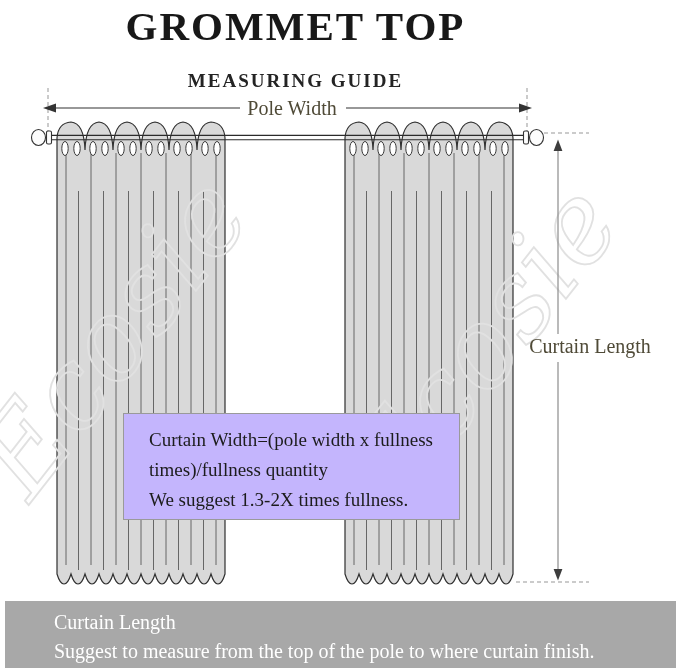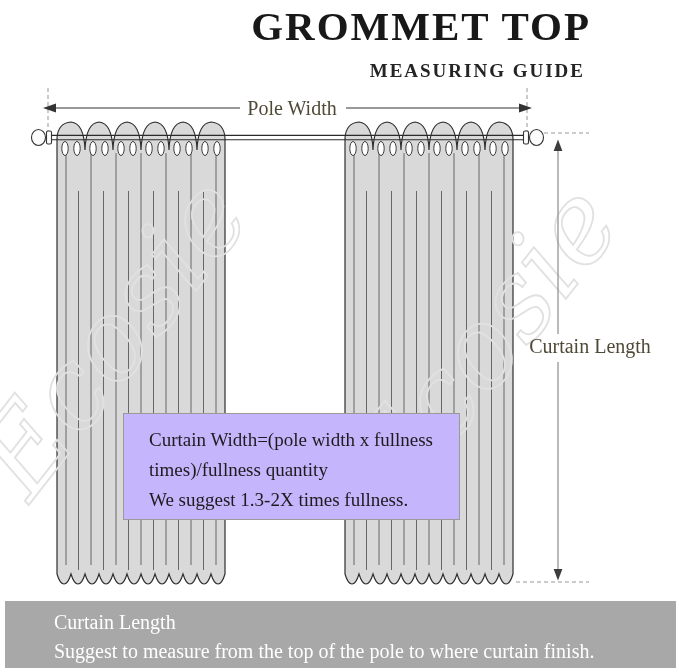--- a/index.html
+++ b/index.html
@@ -2,27 +2,27 @@
 <html><head>
 <meta charset="utf-8">
 <style>
   html,body{margin:0;padding:0;}
   body{
     width:679px;height:672px;background:#ffffff;overflow:hidden;position:relative;
     font-family:"Liberation Serif", serif;
   }
   .page{position:relative;width:679px;height:672px;background:#fff;}
   svg{position:absolute;left:0;top:0;z-index:0;}
-  .titles{position:absolute;left:0;top:0;width:591px;text-align:right;z-index:1;}
+  .titles{position:absolute;left:0;top:0;width:591px;text-align:center;z-index:1;}
   .main-title{
     margin:0;padding-top:5px;font-size:41px;font-weight:bold;color:#181818;
     letter-spacing:2px;line-height:1.05;font-family:"Liberation Serif", serif;
   }
   .sub-title{
-    margin:6px;padding-top:6px;font-size:19px;font-weight:bold;color:#242424;
+    margin:16px;padding-top:6px;font-size:19px;font-weight:bold;color:#242424;
     letter-spacing:2px;font-family:"Liberation Serif", serif;
   }
   .info-box{
     position:absolute;left:123px;top:413px;width:337px;height:107px;
     background:#c4b5fd;border:1.5px solid #9a9a9a;box-sizing:border-box;
     z-index:2;padding:11px 0 0 25px;
   }
   .info-line{
     font-size:19px;color:#1c1c1c;line-height:30px;white-space:nowrap;
     font-family:"Liberation Serif", serif;

